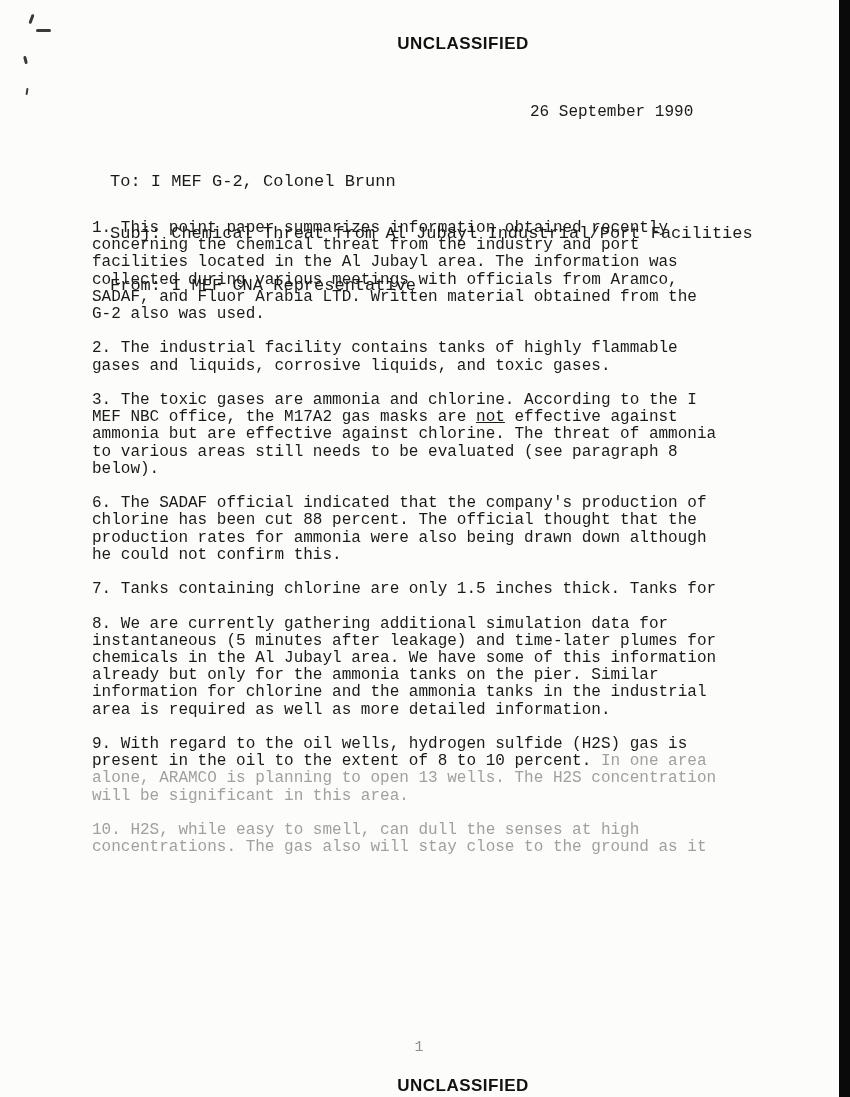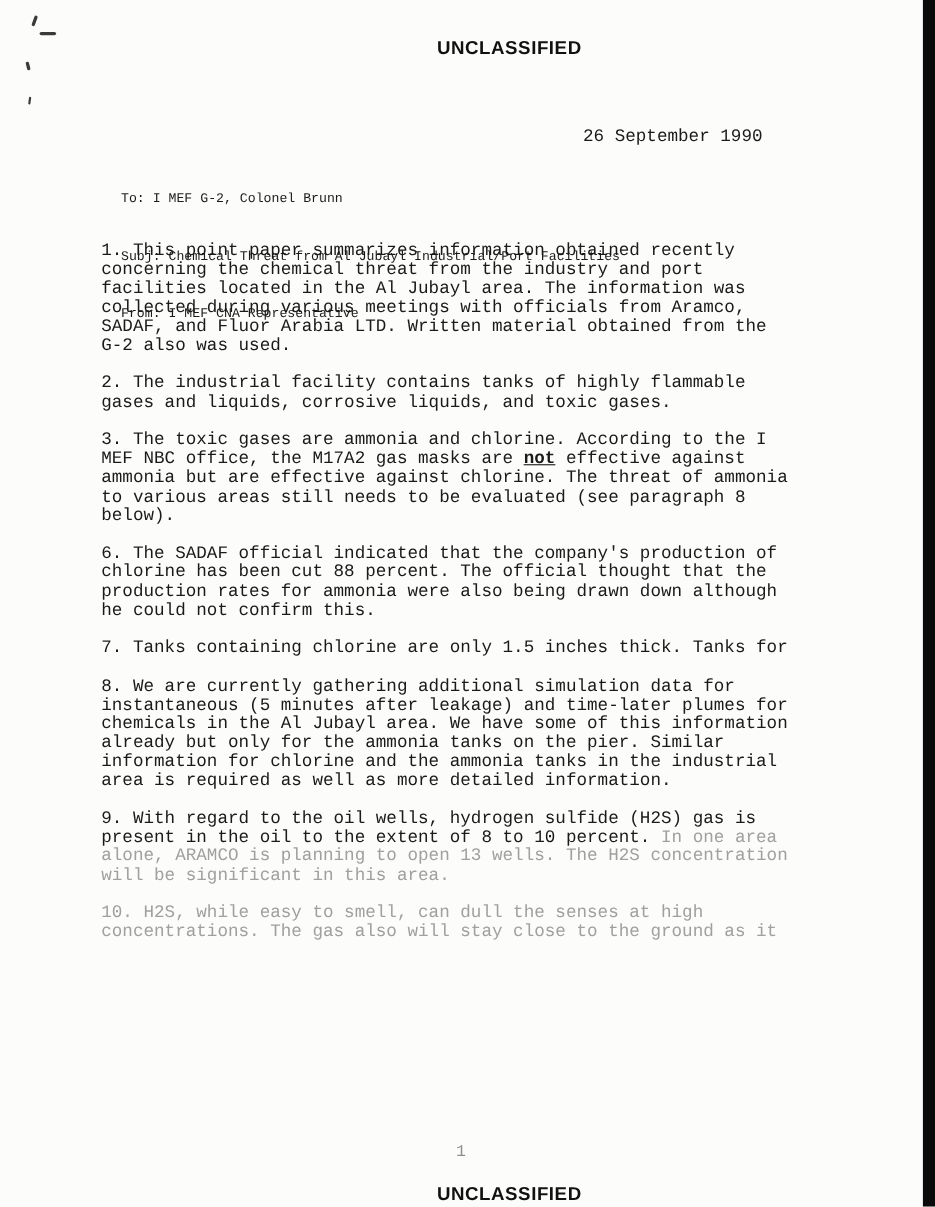--- a/index.html
+++ b/index.html
@@ -22,45 +22,45 @@
     font-size: 17px;
     letter-spacing: 0.5px;
     color: #111;
     padding-left: 44px;
   }
   .banner.top { top: 34px; }
   .banner.bottom { top: 1076px; }
   .date {
     position: absolute;
     left: 530px;
-    top: 115px;
+    top: 103px;
     font-size: 16px;
     white-space: pre;
   }
   .memo-header {
     position: absolute;
     left: 110px;
     top: 138px;
-    font-size: 12px;
+    font-size: 17px;
     line-height: 17.4px;
     white-space: pre;
   }
   .body-text {
     position: absolute;
     left: 92px;
     top: 220px;
     width: 700px;
     font-size: 16px;
     line-height: 17.2px;
   }
   .para {
     white-space: pre-wrap;
     margin: 0 0 17.2px 0;
   }
-  .u { text-decoration: underline; font-weight: bold; }
+  .u { text-decoration: underline; }
   .ital { font-style: italic; }
   .faded { color: #a0a0a0; }
   .page-num {
     position: absolute;
     left: 0;
     top: 1039px;
     width: 838px;
     text-align: center;
     font-size: 15px;
     color: #8f8f8f;

